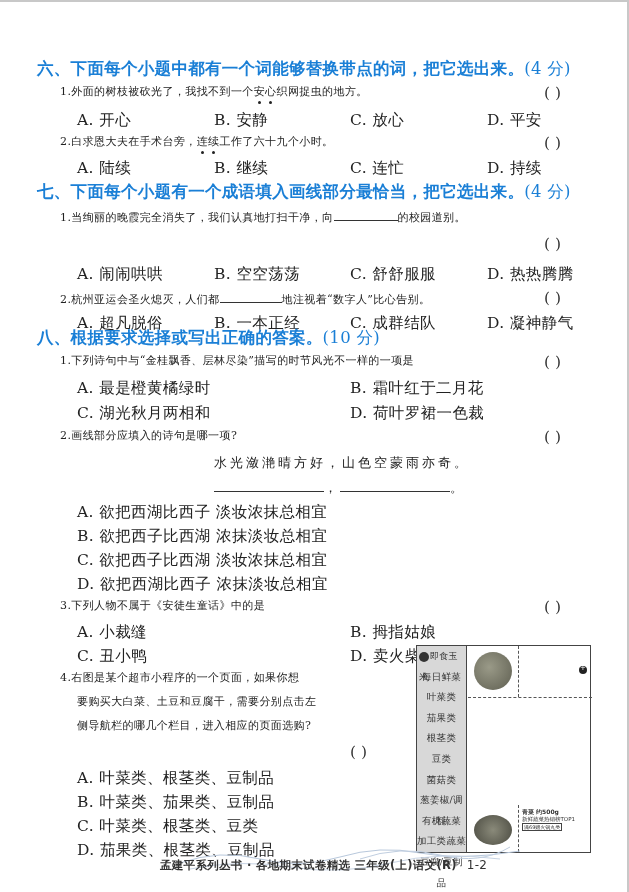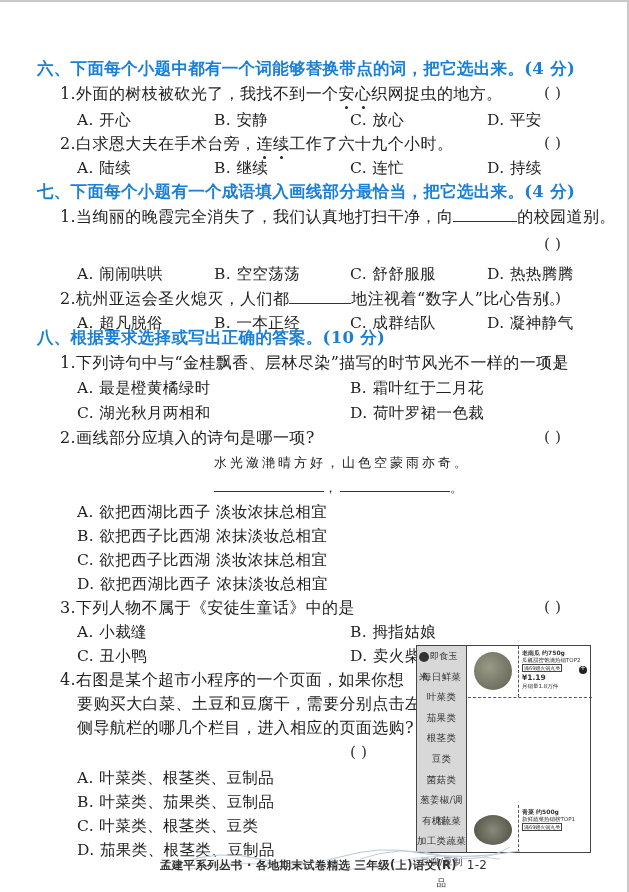--- a/index.html
+++ b/index.html
@@ -1,22 +1,22 @@
 <!DOCTYPE html>
 <html><head>
 <meta charset="utf-8">
 <style>
   * { box-sizing: border-box; margin: 0; padding: 0; }
   html, body { width: 629px; height: 892px; background: #ffffff; overflow: hidden; }
   body { position: relative; font-family: "DejaVu Serif", "Liberation Serif", serif; color: #222; }
   .page-border { position: absolute; left: 0; top: 0; width: 629px; height: 892px; border-top: 2px solid #c8c8c8; border-right: 2px solid #c8c8c8; pointer-events: none; }
   .abs { position: absolute; white-space: nowrap; }
   .h { font-family: "DejaVu Sans", "Liberation Sans", sans-serif; font-size: 16.5px; color: #1a7fd6; font-weight: bold; letter-spacing: 0.3px; }
-  .h .score { font-weight: bold; font-family: "DejaVu Serif", serif; }
-  .q { font-size: 16px; color: #222; letter-spacing: 0.4px; }
+  .h .score { font-weight: normal; font-family: "DejaVu Serif", serif; }
+  .q { font-size: 11px; color: #222; letter-spacing: 0.4px; }
   .opt { font-size: 15.5px; color: #222; letter-spacing: 0.4px; }
   .paren { font-size: 15.5px; color: #333; }
   .dot { position: relative; }
   .dot::after { content: ""; position: absolute; left: 50%; bottom: -6px; width: 3px; height: 3px; margin-left: -1.5px; background: #222; border-radius: 50%; }
   .blank { display: inline-block; border-bottom: 1px solid #333; height: 14px; vertical-align: baseline; }
   .poem { font-family: "DejaVu Serif", serif; font-size: 13px; letter-spacing: 3px; }
 
   
   .app { position: absolute; left: 416px; top: 645px; width: 175px; height: 208px; border: 1.5px solid #444; background: #fff; }
   .app-nav { position: absolute; left: 0; top: 0; width: 50px; height: 100%; background: #d8d8d8; border-right: 1.5px solid #444; }
@@ -145,27 +145,20 @@
     <div class="nav-item">菌菇类</div>
     <div class="nav-item">葱姜椒/调料</div>
     <div class="nav-item">有机蔬菜</div>
     <div class="nav-item">加工类蔬菜</div>
     <div class="nav-item">豆腐/豆制品</div>
   </div>
 
   <div class="prod" style="top:0;">
     <div class="prod-img" style="background: radial-gradient(circle at 40% 40%, #9a9a88, #5e5e50);"></div>
     <div class="prod-divider"></div>
-    <div class="prod-info">
-      <div class="prod-name">老南瓜 约750g</div>
-      <div>瓜瓤甜蜜饱满热销TOP2</div>
-      <div class="prod-tag">满69赠火锅丸类</div>
-      <div class="prod-price">¥1.19</div>
-      <div>月销量1.8万件</div>
-    </div>
     <div class="prod-add"></div>
   </div>
 
 
 
   <div class="prod" style="top:159px; height:47px;">
     <div class="prod-img" style="background: radial-gradient(circle at 50% 50%, #8a8a7a, #4a4a40); height:30px; top:10px;"></div>
     <div class="prod-divider"></div>
     <div class="prod-info">
       <div class="prod-name">青菜 约500g</div>

